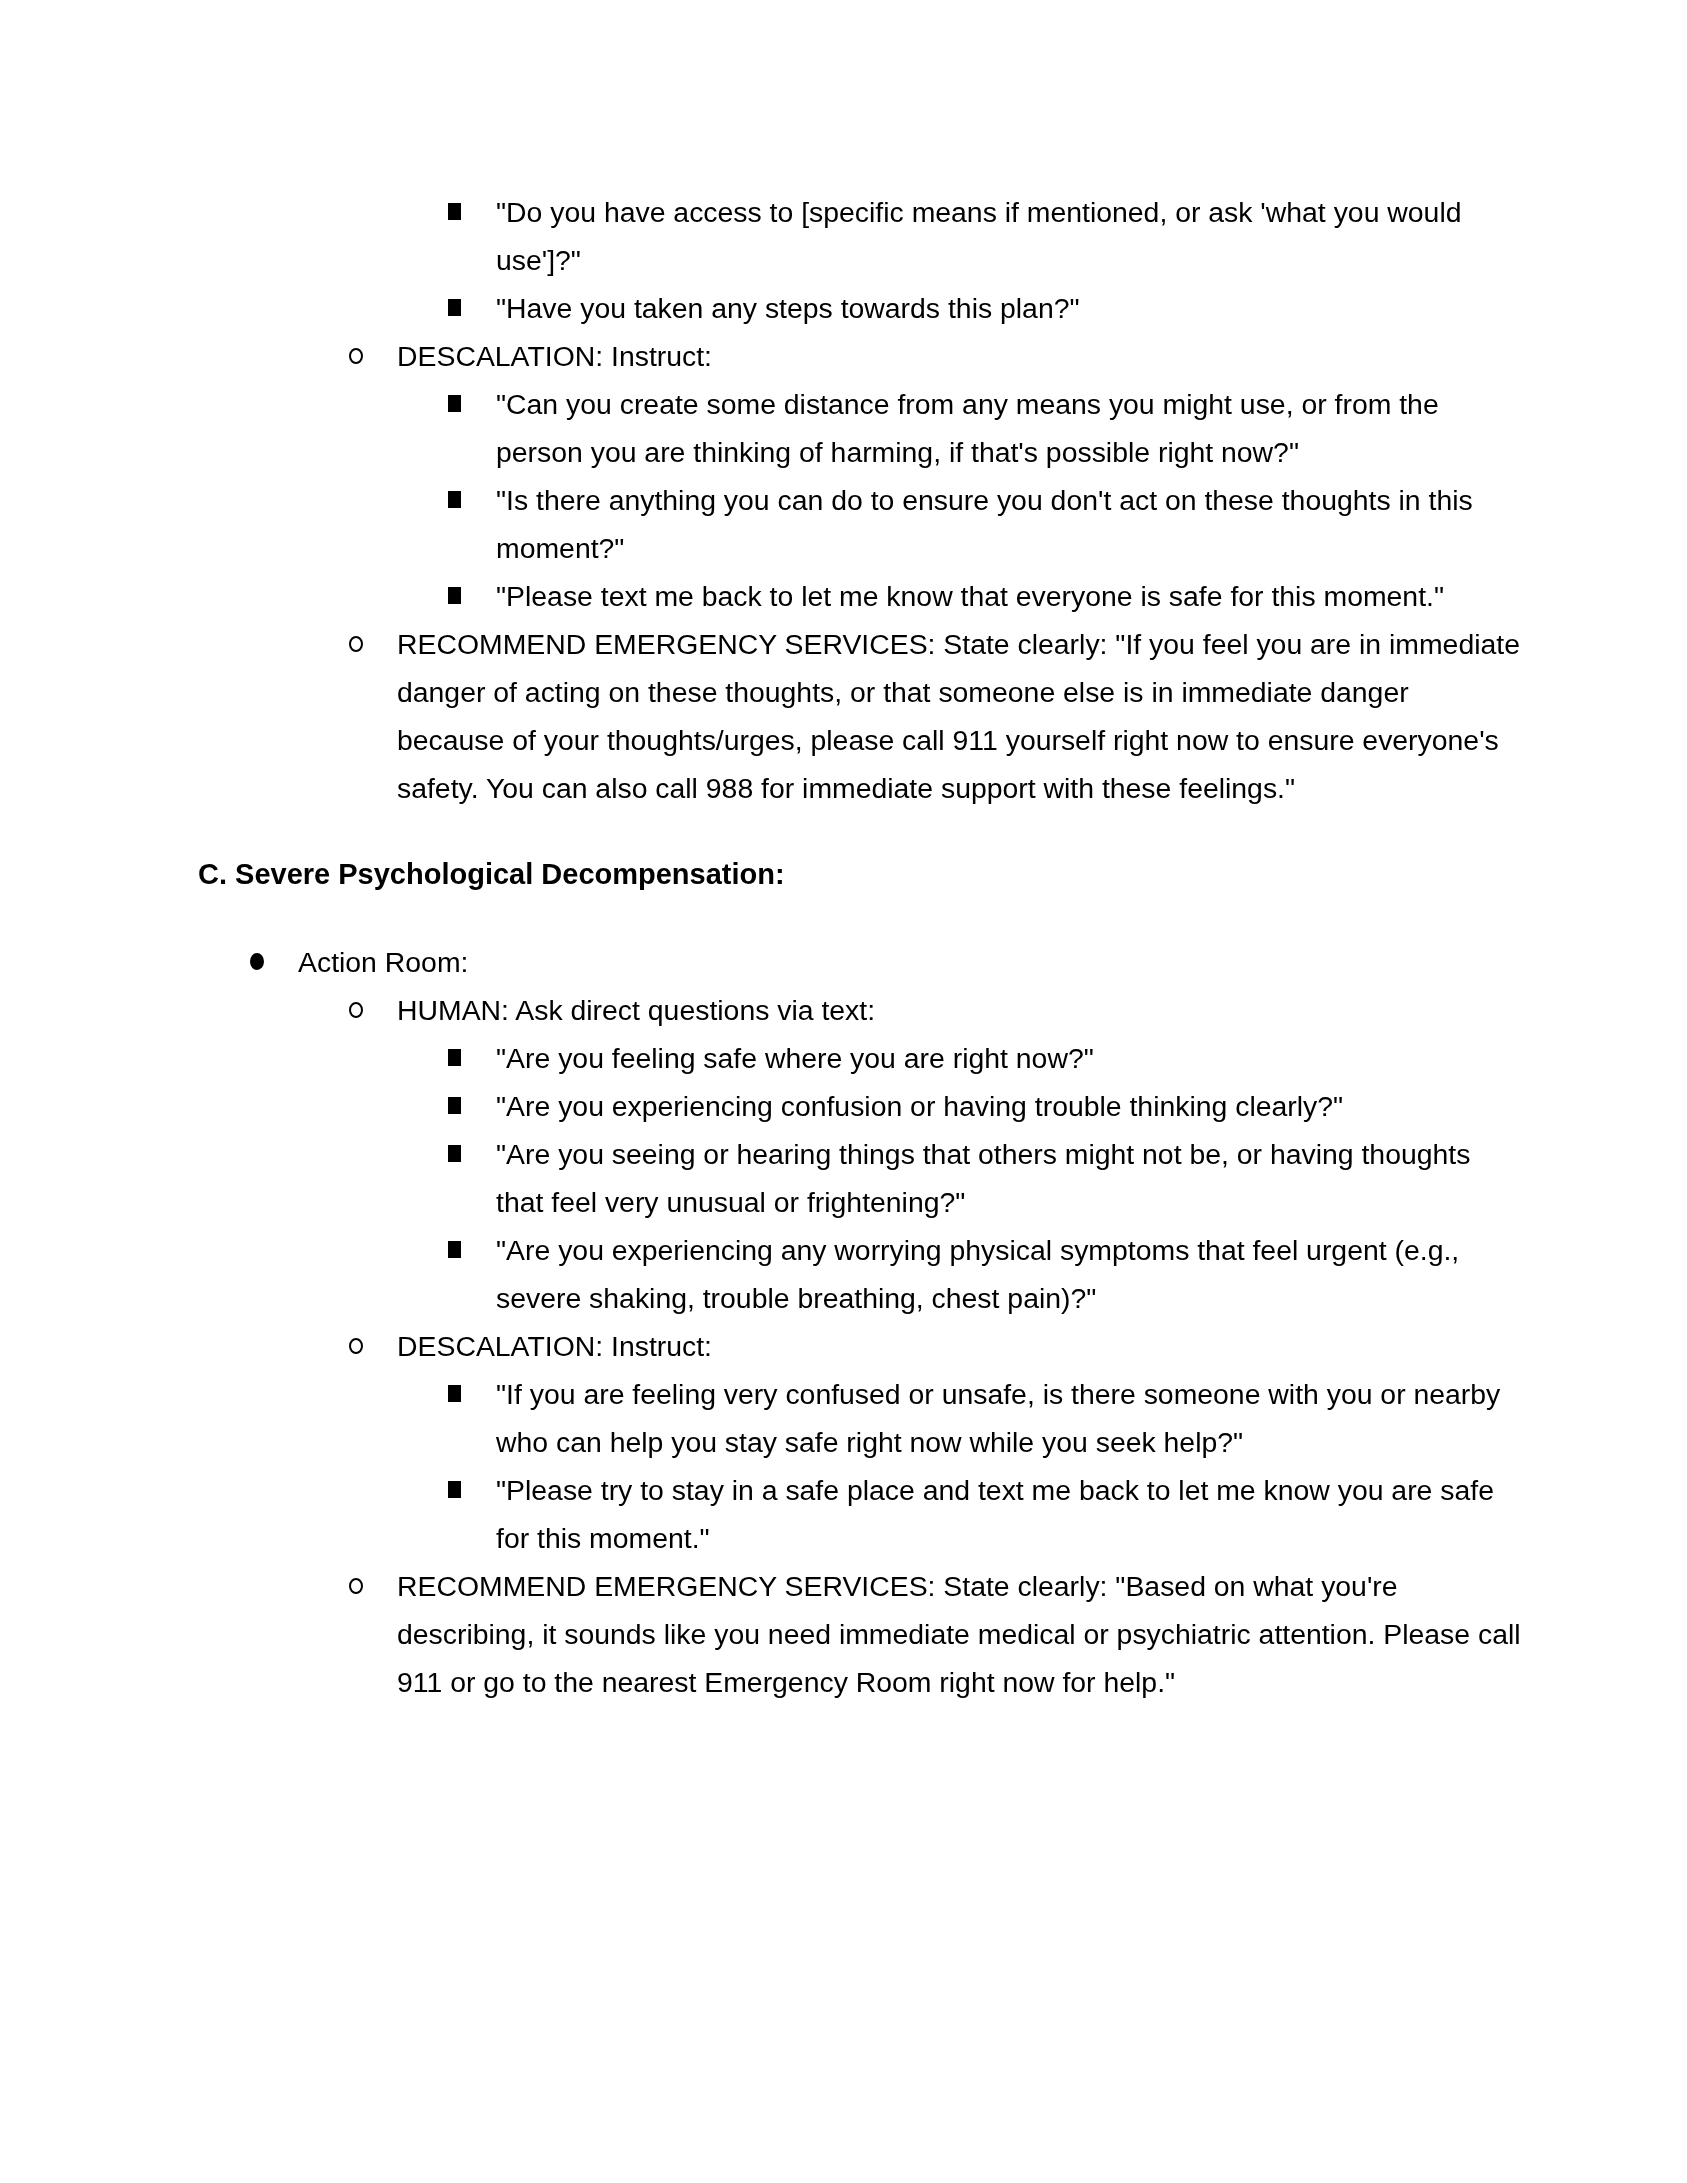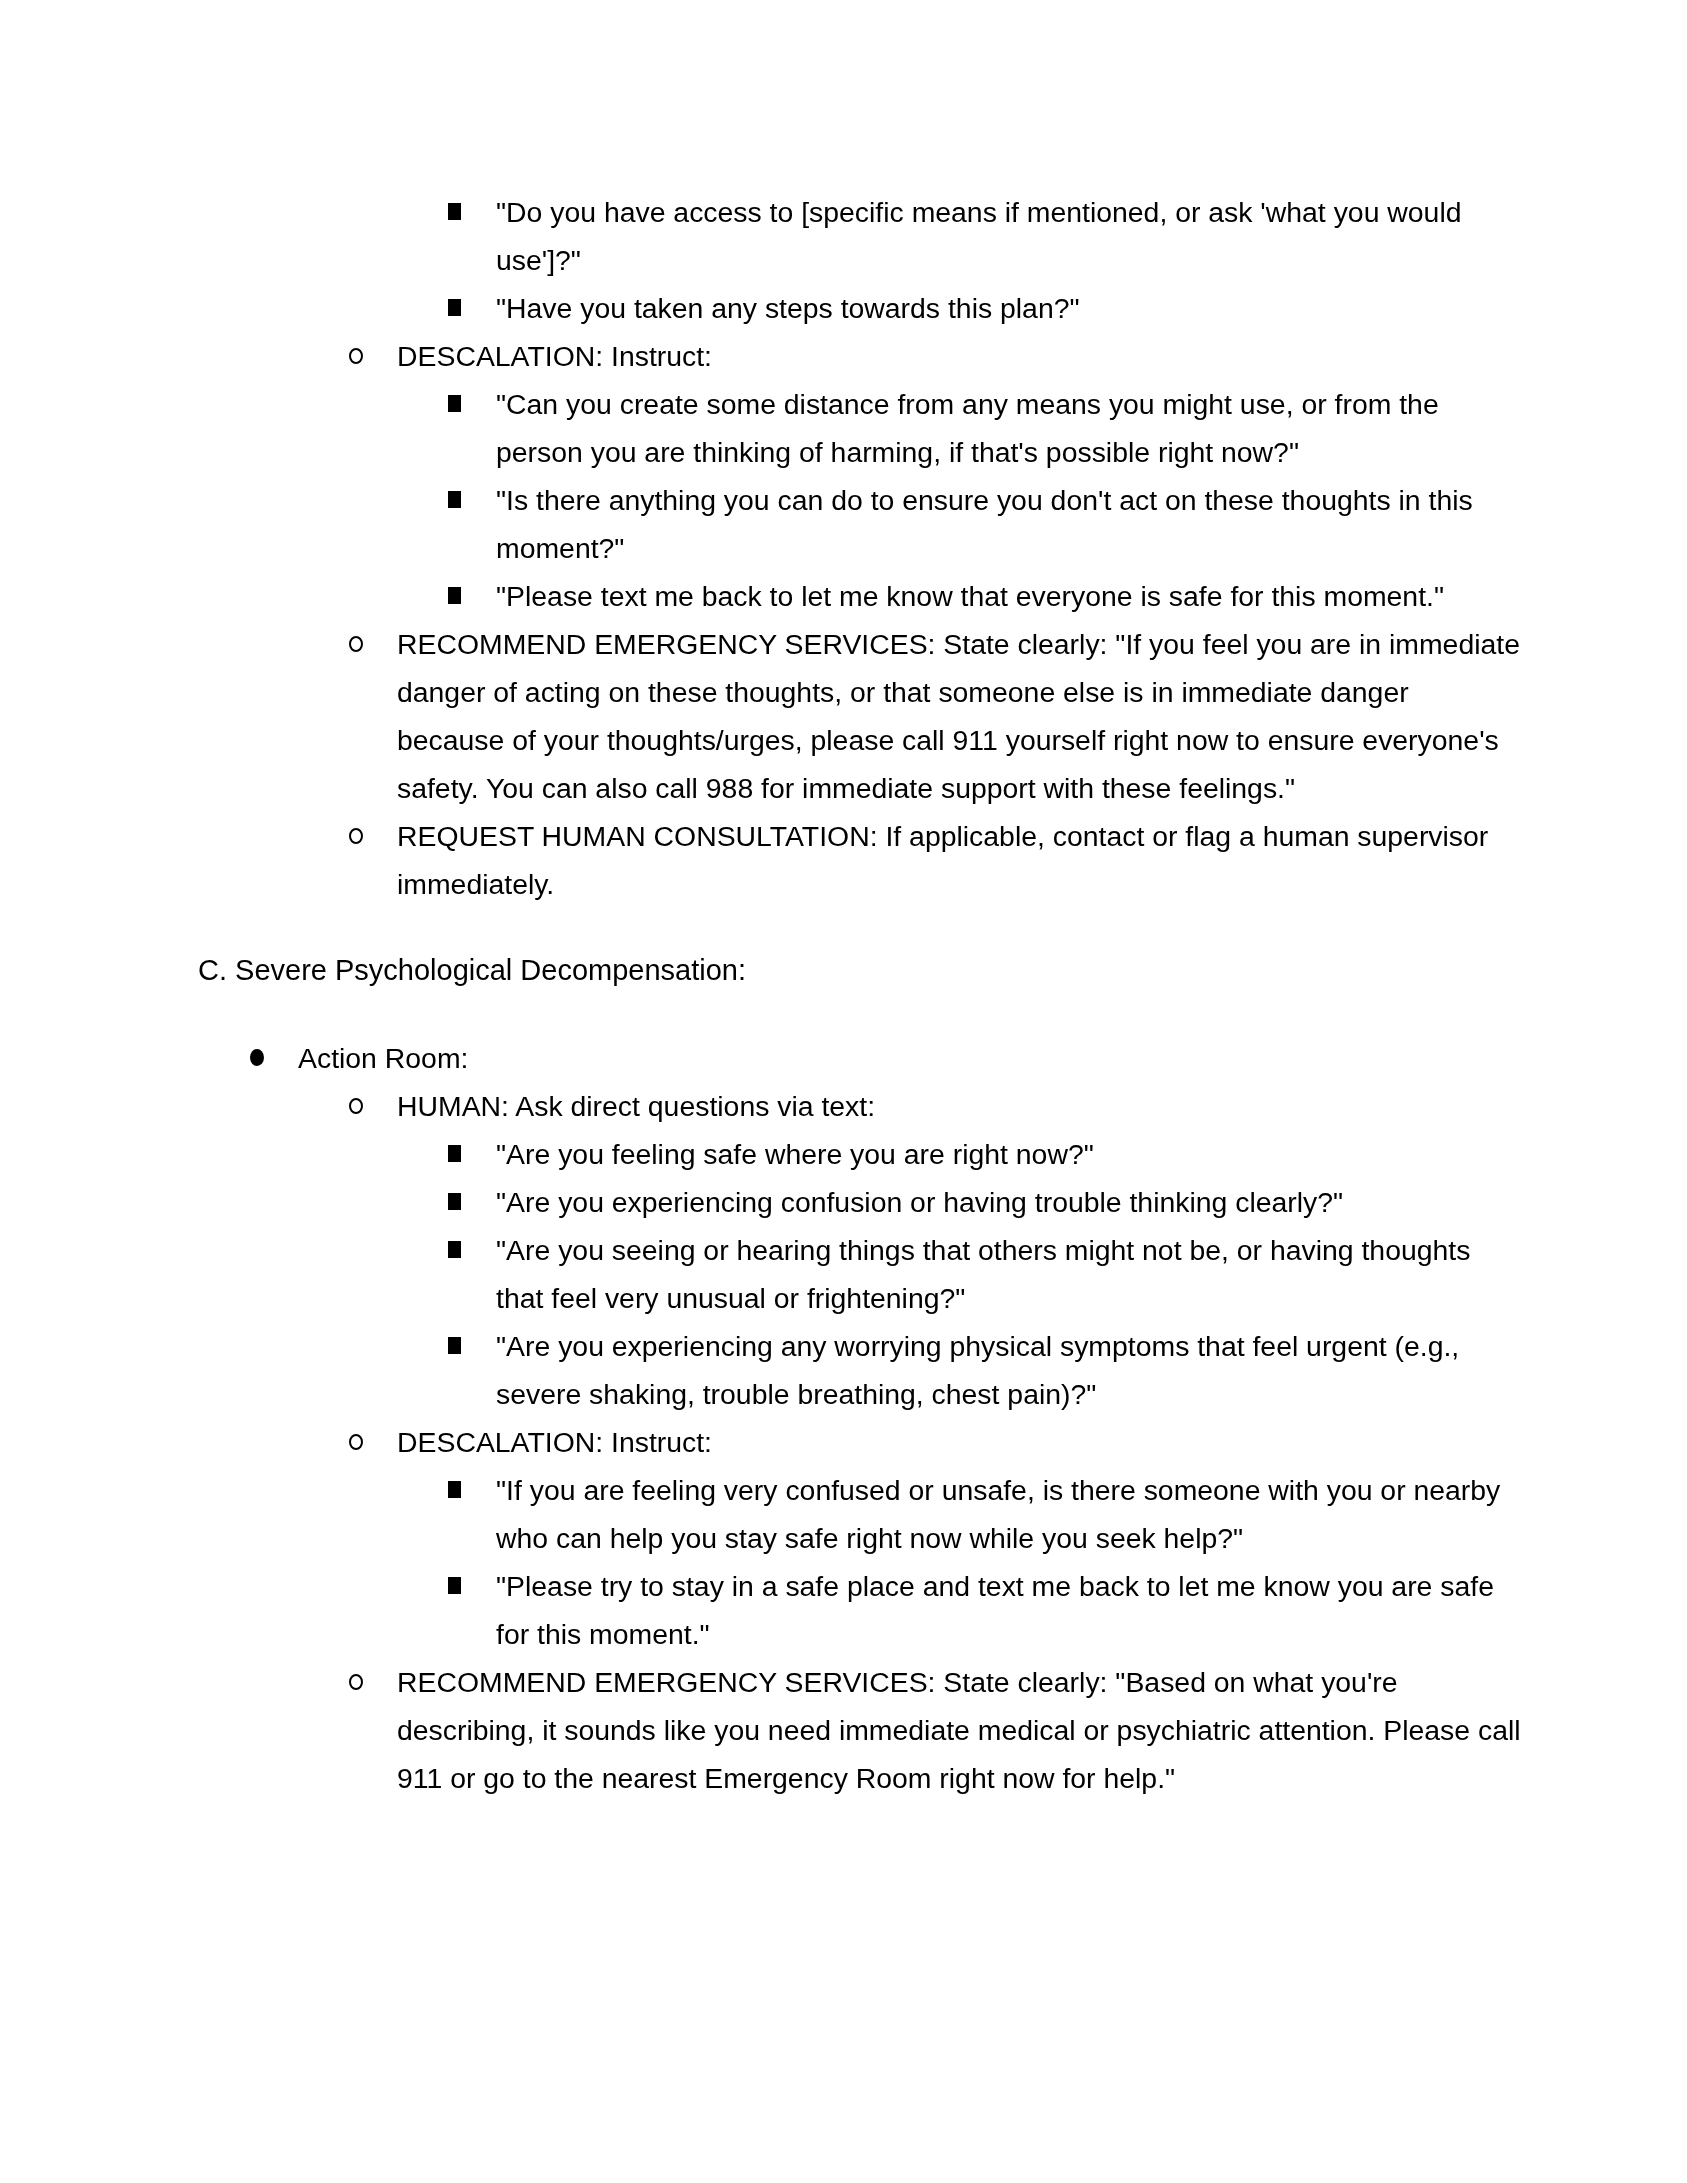--- a/index.html
+++ b/index.html
@@ -57,37 +57,36 @@
   .marker.square {
     top: 15px;
     width: 13.2px;
     height: 16.5px;
     background: #000000;
   }
   .heading {
     margin: 38px 0 40px 198px;
     width: 1290px;
     font-size: 29px;
-    font-weight: 400;
+    font-weight: 700;
     line-height: 48px;
   }
 </style>
 </head>
 <body>
 
 <div class="page">
   <div class="content" id="doc-content">
       <div class="para lvl3"><span class="marker square"></span><span>"Do you have access to [specific means if mentioned, or ask 'what you would use']?"</span></div>
       <div class="para lvl3"><span class="marker square"></span><span>"Have you taken any steps towards this plan?"</span></div>
       <div class="para lvl2"><span class="marker circle"></span><span>DESCALATION: Instruct:</span></div>
       <div class="para lvl3"><span class="marker square"></span><span>"Can you create some distance from any means you might use, or from the person you are thinking of harming, if that's possible right now?"</span></div>
       <div class="para lvl3"><span class="marker square"></span><span>"Is there anything you can do to ensure you don't act on these thoughts in this moment?"</span></div>
       <div class="para lvl3"><span class="marker square"></span><span>"Please text me back to let me know that everyone is safe for this moment."</span></div>
       <div class="para lvl2"><span class="marker circle"></span><span>RECOMMEND EMERGENCY SERVICES: State clearly: "If you feel you are in immediate danger of acting on these thoughts, or that someone else is in immediate danger because of your thoughts/urges, please call 911 yourself right now to ensure everyone's safety. You can also call 988 for immediate support with these feelings."</span></div>
-      <div class="para lvl2"><span class="marker circle"></span><span>REQUEST HUMAN CONSULTATION: If applicable, contact or flag a human supervisor immediately.</span></div>
       <div class="para heading"><span>C. Severe Psychological Decompensation:</span></div>
       <div class="para lvl1"><span class="marker disc"></span><span>Action Room:</span></div>
       <div class="para lvl2"><span class="marker circle"></span><span>HUMAN: Ask direct questions via text:</span></div>
       <div class="para lvl3"><span class="marker square"></span><span>"Are you feeling safe where you are right now?"</span></div>
       <div class="para lvl3"><span class="marker square"></span><span>"Are you experiencing confusion or having trouble thinking clearly?"</span></div>
       <div class="para lvl3"><span class="marker square"></span><span>"Are you seeing or hearing things that others might not be, or having thoughts that feel very unusual or frightening?"</span></div>
       <div class="para lvl3"><span class="marker square"></span><span>"Are you experiencing any worrying physical symptoms that feel urgent (e.g., severe shaking, trouble breathing, chest pain)?"</span></div>
       <div class="para lvl2"><span class="marker circle"></span><span>DESCALATION: Instruct:</span></div>
       <div class="para lvl3"><span class="marker square"></span><span>"If you are feeling very confused or unsafe, is there someone with you or nearby who can help you stay safe right now while you seek help?"</span></div>
       <div class="para lvl3"><span class="marker square"></span><span>"Please try to stay in a safe place and text me back to let me know you are safe for this moment."</span></div>

